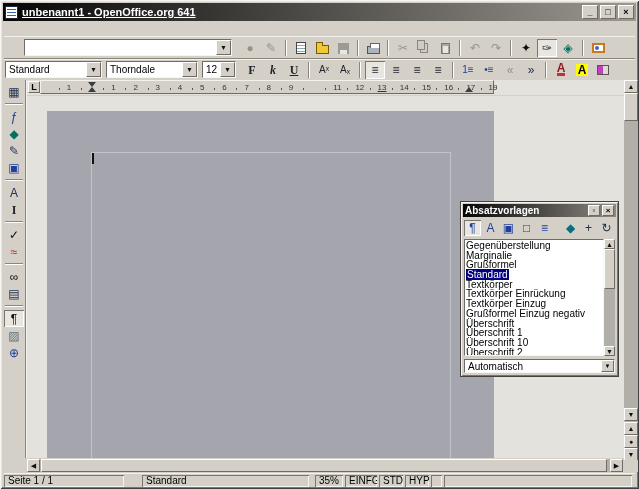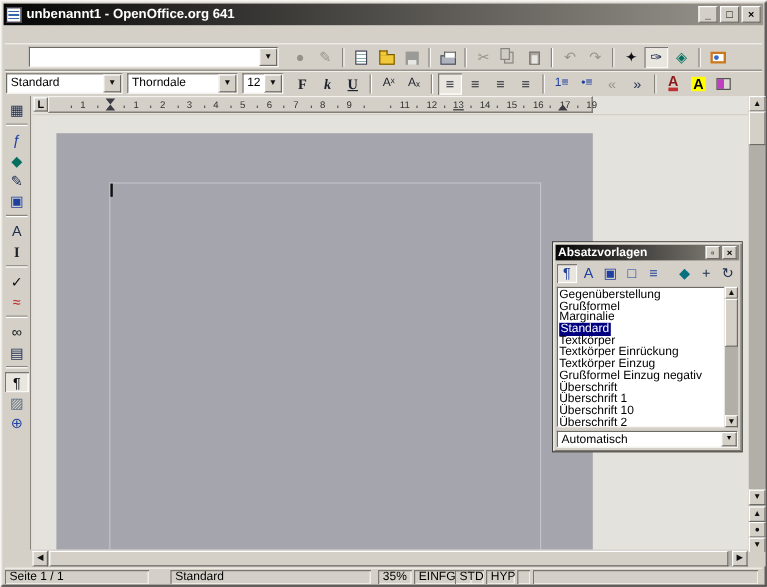--- a/index.html
+++ b/index.html
@@ -6,21 +6,21 @@
   *{box-sizing:border-box;}
   .window{position:relative;width:639px;height:489px;background:#d4d0c8;
     box-shadow:inset 1px 1px 0 #f7f5f2, inset -1px -1px 0 #404040, inset 2px 2px 0 #e8e5df, inset -2px -2px 0 #7a7672;
     overflow:hidden;font-size:11px;color:#000;}
   
   .titlebar{position:absolute;left:3px;top:3px;right:3px;height:18px;
     background:linear-gradient(to right,#050505,#9c9890);display:flex;align-items:center;padding:0 2px;}
   .app-icon{width:13px;height:13px;background:#fff;border:1px solid #223;position:relative;margin-right:4px;flex:0 0 auto;}
   .app-icon::after{content:"";position:absolute;left:1px;top:2px;right:1px;height:7px;
     background:repeating-linear-gradient(to bottom,#36a 0 1px,transparent 1px 3px);}
-  .title-text{color:#fff;font-weight:bold;font-size:11px;white-space:nowrap;overflow:hidden;flex:1;}
+  .title-text{color:#fff;font-weight:bold;font-size:11px;white-space:nowrap;overflow:hidden;flex:1;text-decoration:underline;}
   .winbtns{display:flex;gap:2px;}
   .wbtn{width:16px;height:14px;background:#d4d0c8;border:1px solid;border-color:#fff #6e6a64 #6e6a64 #fff;
     display:flex;align-items:center;justify-content:center;font-size:9px;font-weight:bold;line-height:1;}
   
   .menubar{position:absolute;left:4px;top:22px;right:4px;height:13px;display:flex;align-items:center;}
   .menu-item{padding:0 7px;font-size:11px;line-height:13px;}
   
   .hbar{position:absolute;left:4px;right:4px;background:#d4d0c8;border-top:1px solid #f3f1ec;}
   .funcbar{top:36px;height:22px;}
   .objbar{top:58px;height:21px;border-top:1px solid #8a867e;box-shadow:inset 0 1px 0 #f3f1ec;}
@@ -409,21 +409,21 @@
     <div class="sbtn" style="left:583px;">
         <span>▶</span>
       </div>
   </div>
   <div class="corner"></div>
 
   <div class="statusbar">
     <div class="sfield" style="left:0;width:120px;">Seite 1 / 1</div>
     <div class="sfield" style="left:138px;width:167px;">Standard</div>
     <div class="sfield" style="left:311px;width:28px;">35%</div>
-    <div class="sfield" style="left:341px;width:48px;">EINFG</div>
+    <div class="sfield" style="left:341px;width:32px;text-align:right;">EINFG</div>
     <div class="sfield" style="left:375px;width:24px;">STD</div>
     <div class="sfield" style="left:401px;width:24px;">HYP</div>
     <div class="sfield" style="left:427px;width:11px;"></div>
     <div class="sfield" style="left:440px;width:188px;"></div>
   </div>
 
   <div class="stylist">
     <div class="stylist-titlebar">
       <span class="stylist-title">Absatzvorlagen</span>
       <div class="winbtns">
@@ -461,22 +461,22 @@
           <div class="tbtn">
             <span class="glyph" style="color: rgb(32, 48, 80);">+</span>
           </div>
           <div class="tbtn">
             <span class="glyph" style="color: rgb(32, 48, 80);">↻</span>
           </div>
         </div>
     </div>
     <div class="stylelist">
         <div class="style-row"><span>Gegenüberstellung</span></div>
+        <div class="style-row"><span>Marginalie</span></div>
         <div class="style-row"><span>Grußformel</span></div>
-        <div class="style-row"><span>Marginalie</span></div>
         <div class="style-row"><span class="sel">Standard</span></div>
         <div class="style-row"><span>Textkörper</span></div>
         <div class="style-row"><span>Textkörper Einrückung</span></div>
         <div class="style-row"><span>Textkörper Einzug</span></div>
         <div class="style-row"><span>Grußformel Einzug negativ</span></div>
         <div class="style-row"><span>Überschrift</span></div>
         <div class="style-row"><span>Überschrift 1</span></div>
         <div class="style-row"><span>Überschrift 10</span></div>
         <div class="style-row"><span>Überschrift 2</span></div>
       </div>

